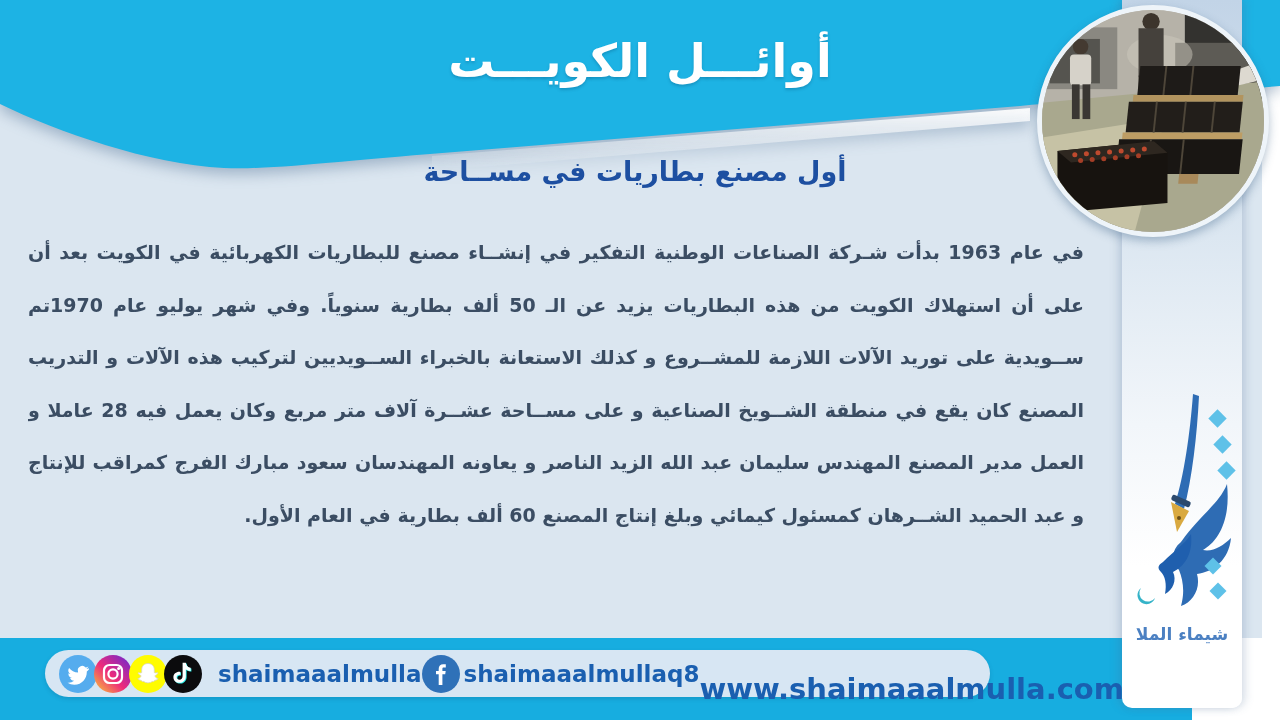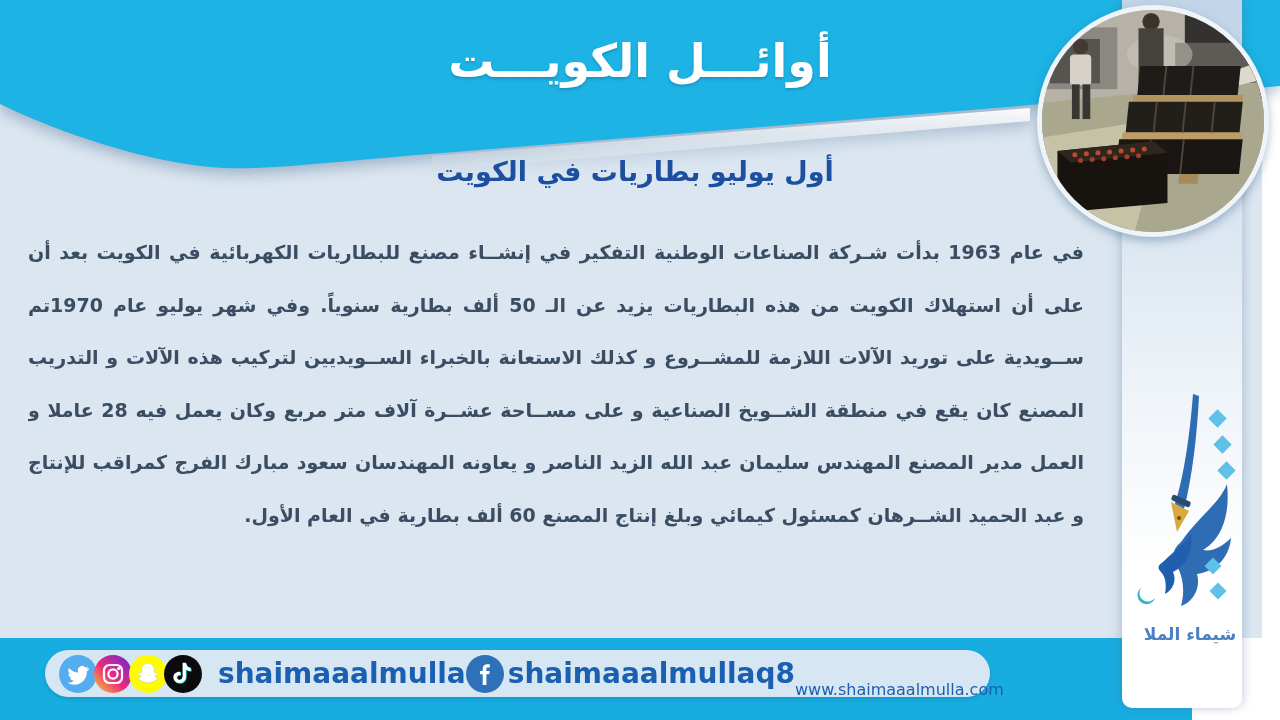--- a/index.html
+++ b/index.html
@@ -22,43 +22,43 @@
     box-shadow:0 4px 10px rgba(40,80,120,.35);background:#b6b2a8;}
   .photo-wrap svg{display:block;width:100%;height:100%;}
 
   
   .strip{position:absolute;left:1122px;top:0;width:120px;height:708px;
     background:linear-gradient(180deg,#c2d4e7 0%,#d9e5f0 30%,#f2f6fa 60%,#ffffff 80%);
     border-radius:0 0 10px 10px;
     box-shadow:-4px 0 8px rgba(80,110,150,.22), 4px 0 8px rgba(80,110,150,.18);}
   .logo-svg{position:absolute;left:5px;top:392px;width:110px;height:226px;}
   .brand-name{position:absolute;left:0;top:624px;width:120px;text-align:center;
-    color:#4b80c2;font-size:17px;font-weight:600;direction:rtl;padding-left:8px;}
+    color:#4b80c2;font-size:17px;font-weight:600;direction:rtl;}
 
   
   .article-subtitle{position:absolute;left:0;top:156px;width:1270px;text-align:center;
     color:#1d4fa1;font-size:27px;font-weight:bold;direction:rtl;}
   .article-body{position:absolute;left:28px;top:226px;width:1056px;}
   .body-line{direction:rtl;height:52.5px;line-height:52.5px;overflow:hidden;
     color:#3b4d63;font-size:19px;font-weight:bold;
     text-align:justify;text-align-last:justify;}
   .body-line.para-end{text-align-last:right;}
 
   
   .footer-pill{position:absolute;left:45px;top:650px;width:945px;height:47px;
     background:#d7e6f3;border-radius:26px;display:flex;align-items:center;
     padding:0 20px 0 14px;box-sizing:border-box;
     box-shadow:0 2px 4px rgba(0,60,100,.18);}
   .icon{width:38px;height:38px;border-radius:50%;flex:0 0 auto;position:relative;}
   .icon svg{display:block;width:100%;height:100%;}
   .icon + .icon{margin-left:-3px;}
-  .handle{color:#1a5fb0;font-size:28px;font-weight:bold;margin-left:16px;white-space:nowrap;}
+  .handle{color:#1a5fb0;font-size:23px;font-weight:bold;margin-left:16px;white-space:nowrap;}
   .fb-group{display:flex;align-items:center;margin-left:auto;}
   .fb-group .handle{margin-left:4px;}
-  .website{color:#1a5fb0;font-size:16px;font-weight:normal;margin-left:auto;white-space:nowrap;margin-top:31px;}
+  .website{color:#1a5fb0;font-size:29px;font-weight:bold;margin-left:auto;white-space:nowrap;margin-top:31px;}
 </style>
 </head>
 <body>
 
 <div id="canvas">
 
   <div class="panel"></div>
 
   <svg class="banner-svg" viewBox="0 0 1280 210" preserveAspectRatio="none">
     <defs>
@@ -147,21 +147,21 @@
       <circle cx="106" cy="144" r="2.6" fill="#bf4a2e"></circle>
       <circle cx="40" cy="156" r="2.6" fill="#a53e26"></circle>
       <circle cx="52" cy="155" r="2.6" fill="#a53e26"></circle>
       <circle cx="64" cy="154" r="2.6" fill="#a53e26"></circle>
       <circle cx="76" cy="153" r="2.6" fill="#a53e26"></circle>
       <circle cx="88" cy="152" r="2.6" fill="#a53e26"></circle>
       <circle cx="100" cy="151" r="2.6" fill="#a53e26"></circle>
     </svg>
   </div>
 
-  <div class="article-subtitle">أول يوليو بطاريات في الكويت</div>
+  <div class="article-subtitle">أول مصنع بطاريات في مســاحة</div>
 
   <div class="article-body">
     <div class="body-line">في عام 1963 بدأت شـركة الصناعات الوطنية التفكير في إنشــاء مصنع للبطاريات الكهربائية في الكويت بعد أن دلت الدراسات</div>
     <div class="body-line">على أن استهلاك الكويت من هذه البطاريات يزيد عن الـ 50 ألف بطارية سنوياً. وفي شهر يوليو عام 1970تم الاتفاق مع شركة</div>
     <div class="body-line">ســويدية على توريد الآلات اللازمة للمشــروع و كذلك الاستعانة بالخبراء الســويديين لتركيب هذه الآلات و التدريب عليها و في</div>
     <div class="body-line">المصنع كان يقع في منطقة الشــويخ الصناعية و على مســاحة عشــرة آلاف متر مربع وكان يعمل فيه 28 عاملا و يشــرف على</div>
     <div class="body-line">العمل مدير المصنع المهندس سليمان عبد الله الزيد الناصر و يعاونه المهندسان سعود مبارك الفرج كمراقب للإنتاج و الصيانة</div>
     <div class="body-line para-end">و عبد الحميد الشــرهان كمسئول كيمائي وبلغ إنتاج المصنع 60 ألف بطارية في العام الأول.</div>
   </div>
 

